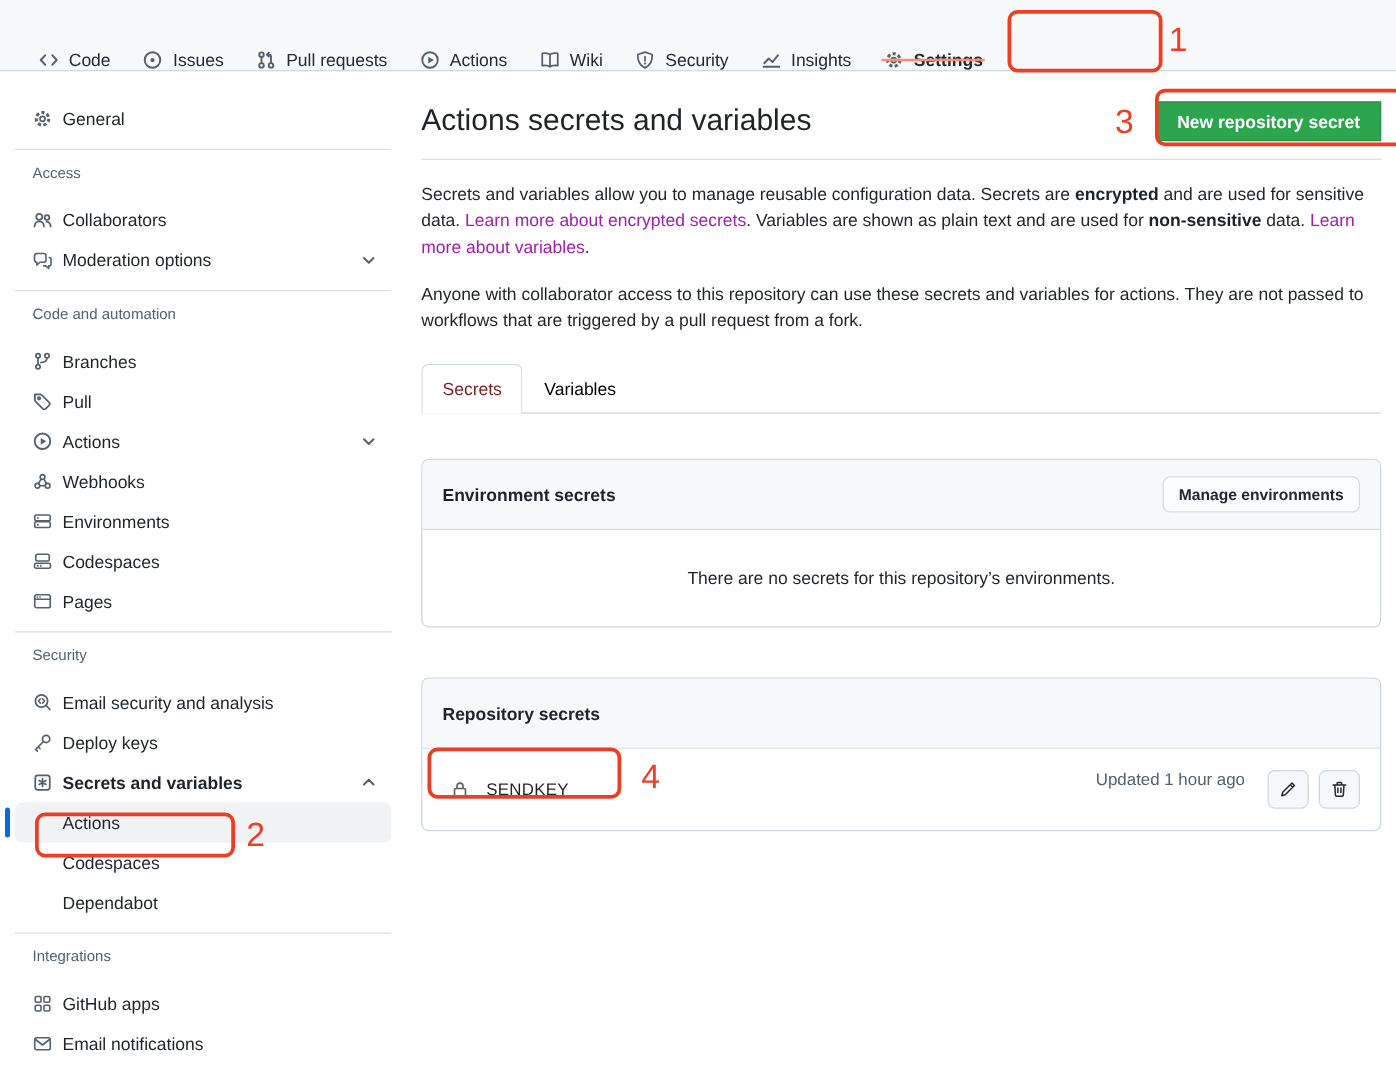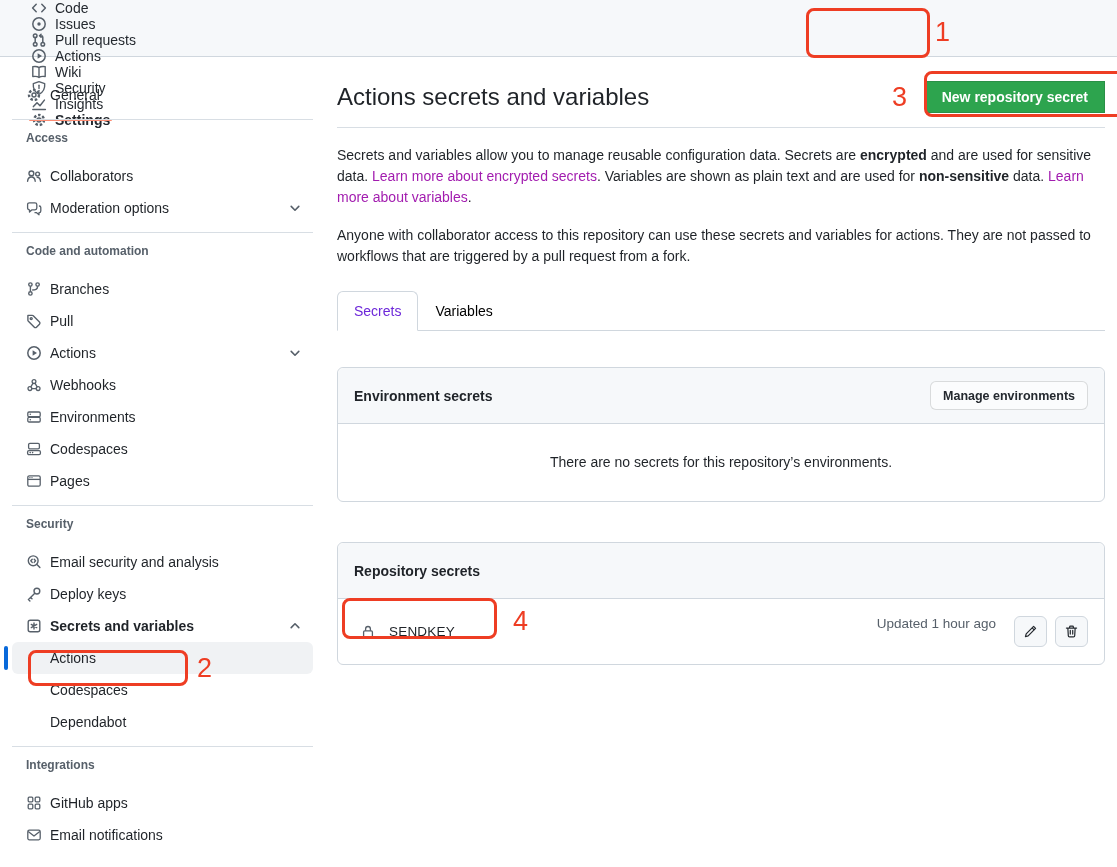--- a/index.html
+++ b/index.html
@@ -8,21 +8,21 @@
     position:relative; width:1117px; height:867px; overflow:hidden;
     font-family:"Liberation Sans","DejaVu Sans",sans-serif;
     font-size:14px; color:#1f2328; background:#fff;
   }
   .oi { width:16px; height:16px; flex:none; display:block; }
   .oi-sm { width:15px; height:15px; flex:none; display:block; }
 
   
   .topnav {
     height:57px; background:#f6f8fa; border-bottom:1px solid #d0d7de;
-    display:flex; align-items:flex-start; padding:0 18px;flex-direction:column;
+    display:flex; align-items:flex-end; padding:0 18px;
   }
   .nav-item {
     display:flex; align-items:center; gap:8px; padding:0 10px; margin:0 3px;
     color:#24292f; cursor:pointer; position:relative;
   }
   .nav-item .oi { color:#57606a; }
   .nav-item.active { font-weight:700; }
   .nav-item.active::after {
     content:""; position:absolute; left:8px; right:8px; bottom:7px;
     height:2px; border-radius:2px; background:#fd8c73;
@@ -40,21 +40,21 @@
   .s-item .chev { margin-left:auto; }
   .s-item.bold { font-weight:700; }
   .s-sub { padding-left:38px; }
   .s-sub.active { background:#f0f2f4; }
   .s-sub.active::before {
     content:""; position:absolute; left:-8px; top:4px; width:4px; height:24px;
     border-radius:2px; background:#0969da;
   }
   .s-divider { border-top:1px solid #d8dee4; margin:8px 0; }
   .s-header {
-    font-size:12px; font-weight:700; color:#57606a;
+    font-size:12px; font-weight:400; color:#57606a;
     padding-left:14px; margin:6px 0 12px; line-height:20px;
   }
 
   
   .main { flex:1; padding:24px 12px 0 12px; }
   .title-row { display:flex; justify-content:space-between; align-items:flex-start; }
   h1.page-title { font-size:24px; font-weight:400; line-height:32px; }
   .btn-green {
     background:#2da44e; color:#fff; font-weight:700; font-size:14px;
     border:1px solid rgba(27,31,36,.15); border-radius:0; height:32px;
@@ -62,21 +62,21 @@
   }
   .title-hr { border:0; border-top:1px solid #d8dee4; margin-top:14px; }
   .main p { margin-top:17px; line-height:21px; }
   .main p b { font-weight:700; }
   a.link { color:#a21caf; text-decoration:none; cursor:pointer; }
 
   .tabs { margin-top:24px; border-bottom:1px solid #d0d7de; display:flex; }
   .tab { padding:9px 16px; margin-bottom:-1px; cursor:pointer; line-height:20px; }
   .tab.active {
     background:#fff; border:1px solid #d0d7de; border-bottom-color:#fff;
-    border-radius:6px 6px 0 0; color:#6d28d9;
+    border-radius:6px 6px 0 0; color:#7f1d1d;
   }
   .tab.inactive { color:#000000; border:1px solid transparent; }
 
   .card { margin-top:36px; border:1px solid #d0d7de; border-radius:6px; background:#fff; }
   .card + .card { margin-top:40px; }
   .card-header {
     background:#f6f8fa; min-height:56px; padding:12px 16px;
     border-bottom:1px solid #d0d7de; border-radius:6px 6px 0 0;
     display:flex; justify-content:space-between; align-items:center;
   }

